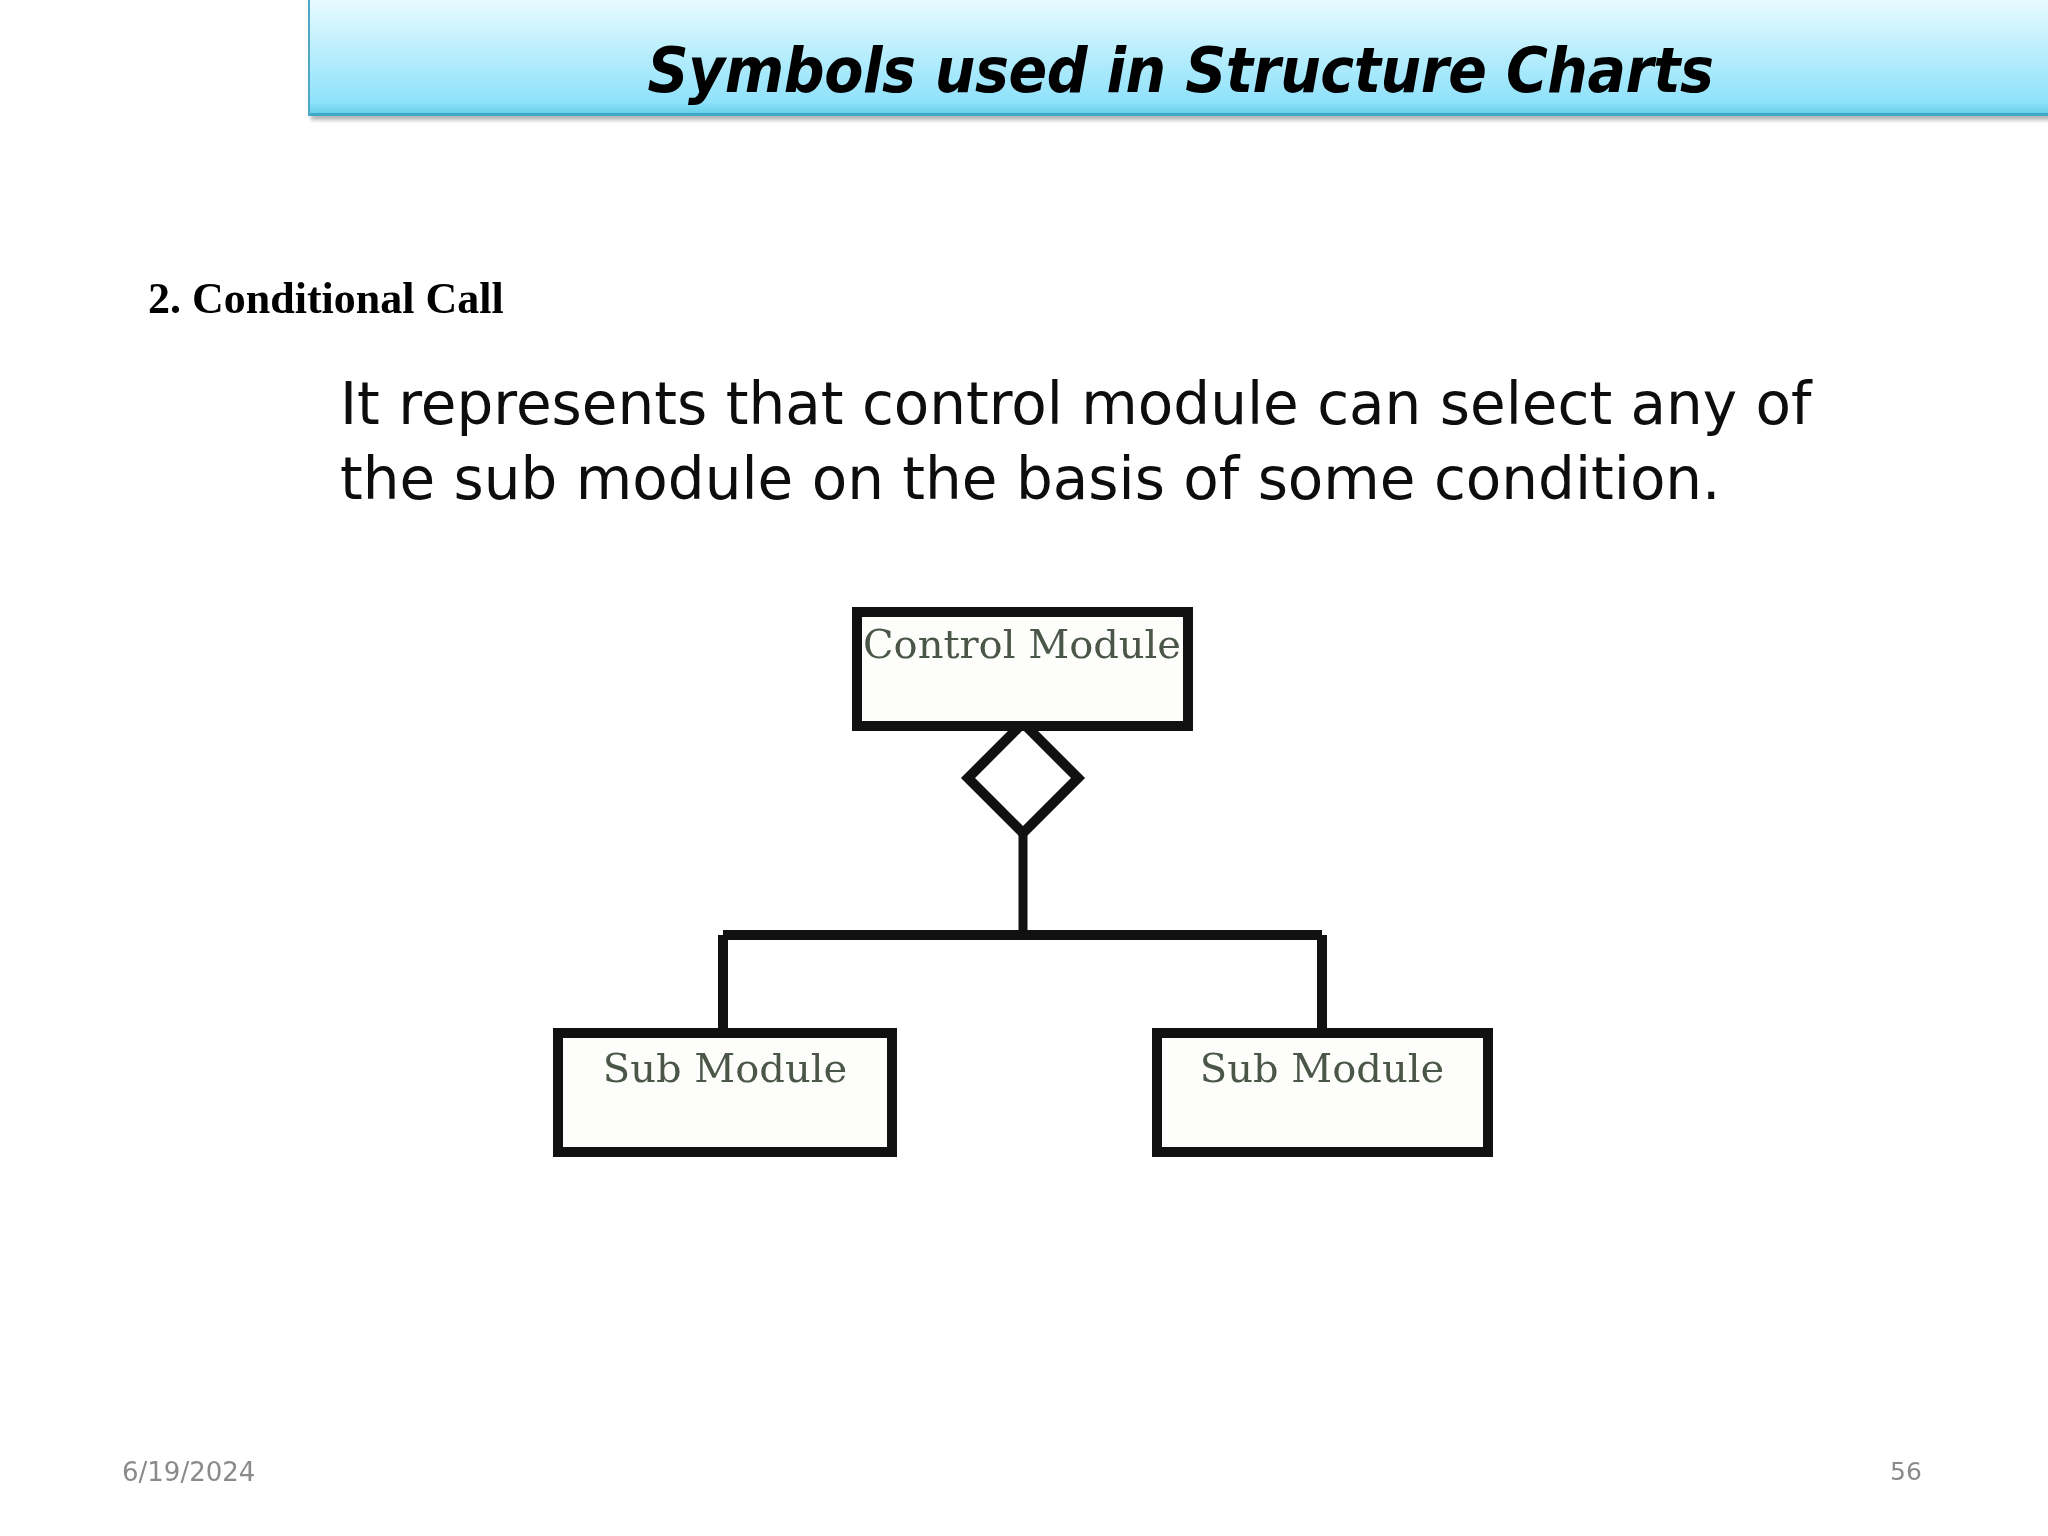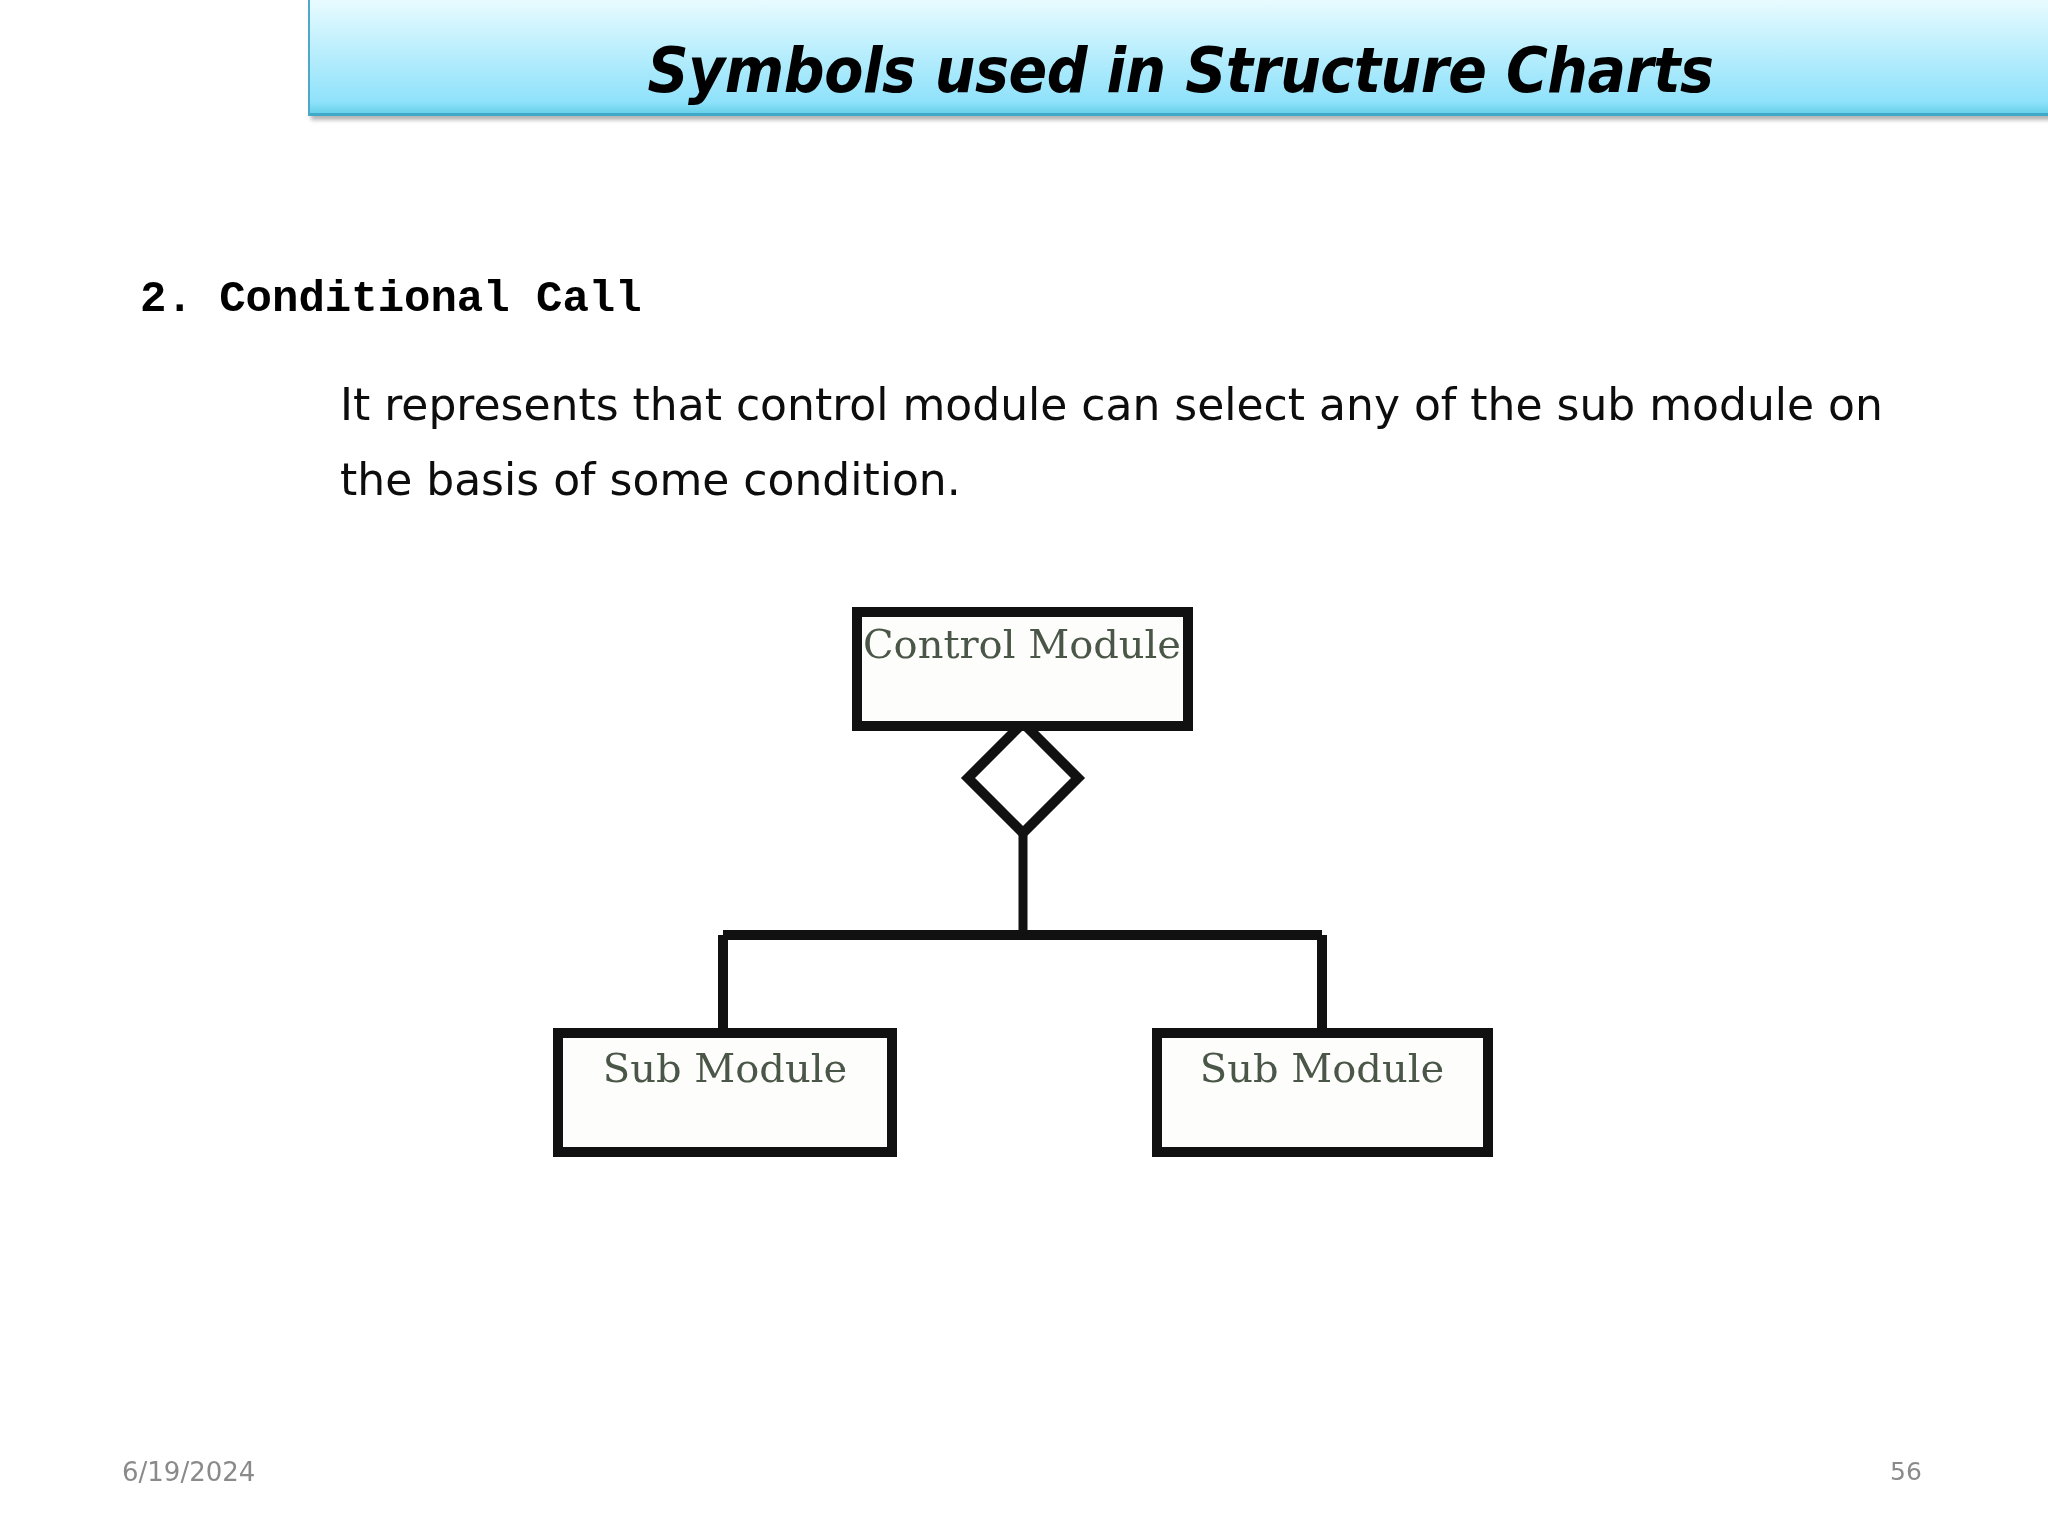--- a/index.html
+++ b/index.html
@@ -47,37 +47,37 @@
     line-height: 125px;
     letter-spacing: -0.5px;
     color: #000000;
     white-space: nowrap;
     transform: scaleX(0.92);
   }
 
   
   .section-heading {
     position: absolute;
-    left: 140px;
+    left: 148px;
     top: 272px;
-    font-family: Liberation Mono, monospace;
+    font-family: Liberation Serif, serif;
     font-weight: bold;
     font-size: 44px;
     line-height: 54px;
     color: #000000;
     white-space: nowrap;
   }
   .body-paragraph {
     position: absolute;
     left: 340px;
     top: 367px;
     width: 1570px;
     font-family: "DejaVu Sans", sans-serif;
     font-weight: normal;
-    font-size: 44px;
+    font-size: 58px;
     line-height: 75px;
     color: #0d0d0d;
   }
 
   
   .diagram {
     position: absolute;
     left: 0;
     top: 0;
     width: 2048px;

